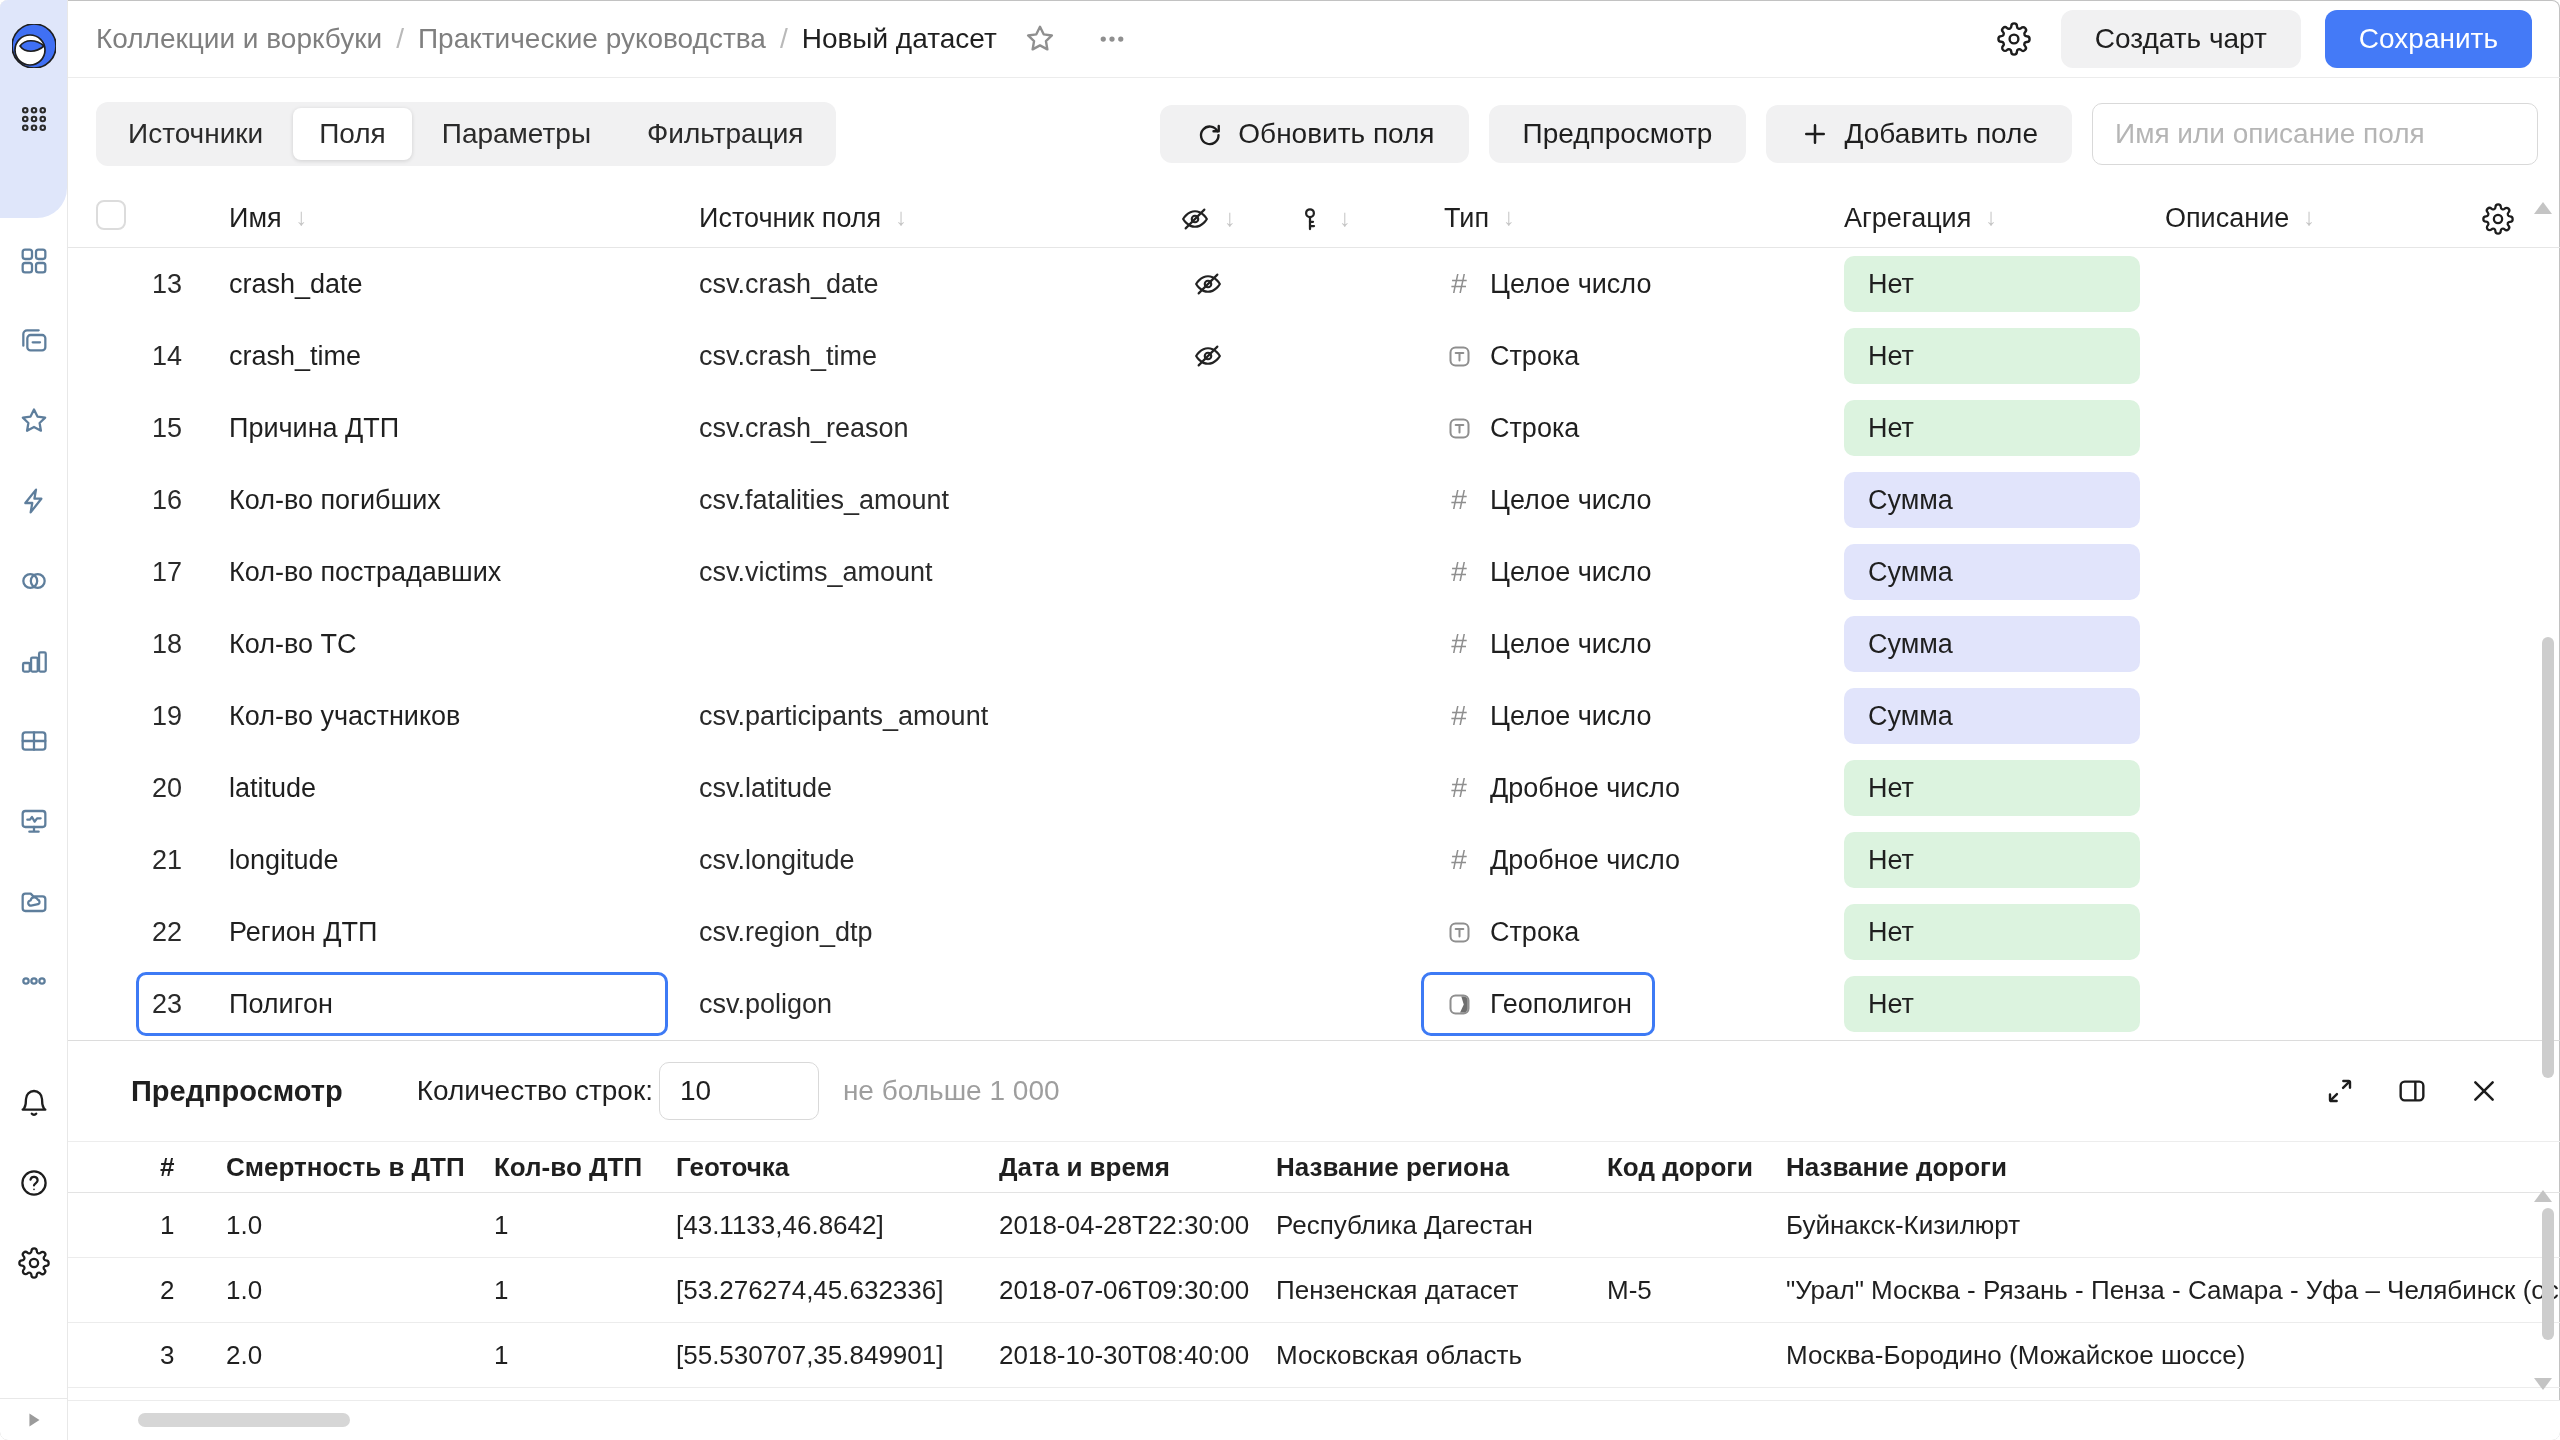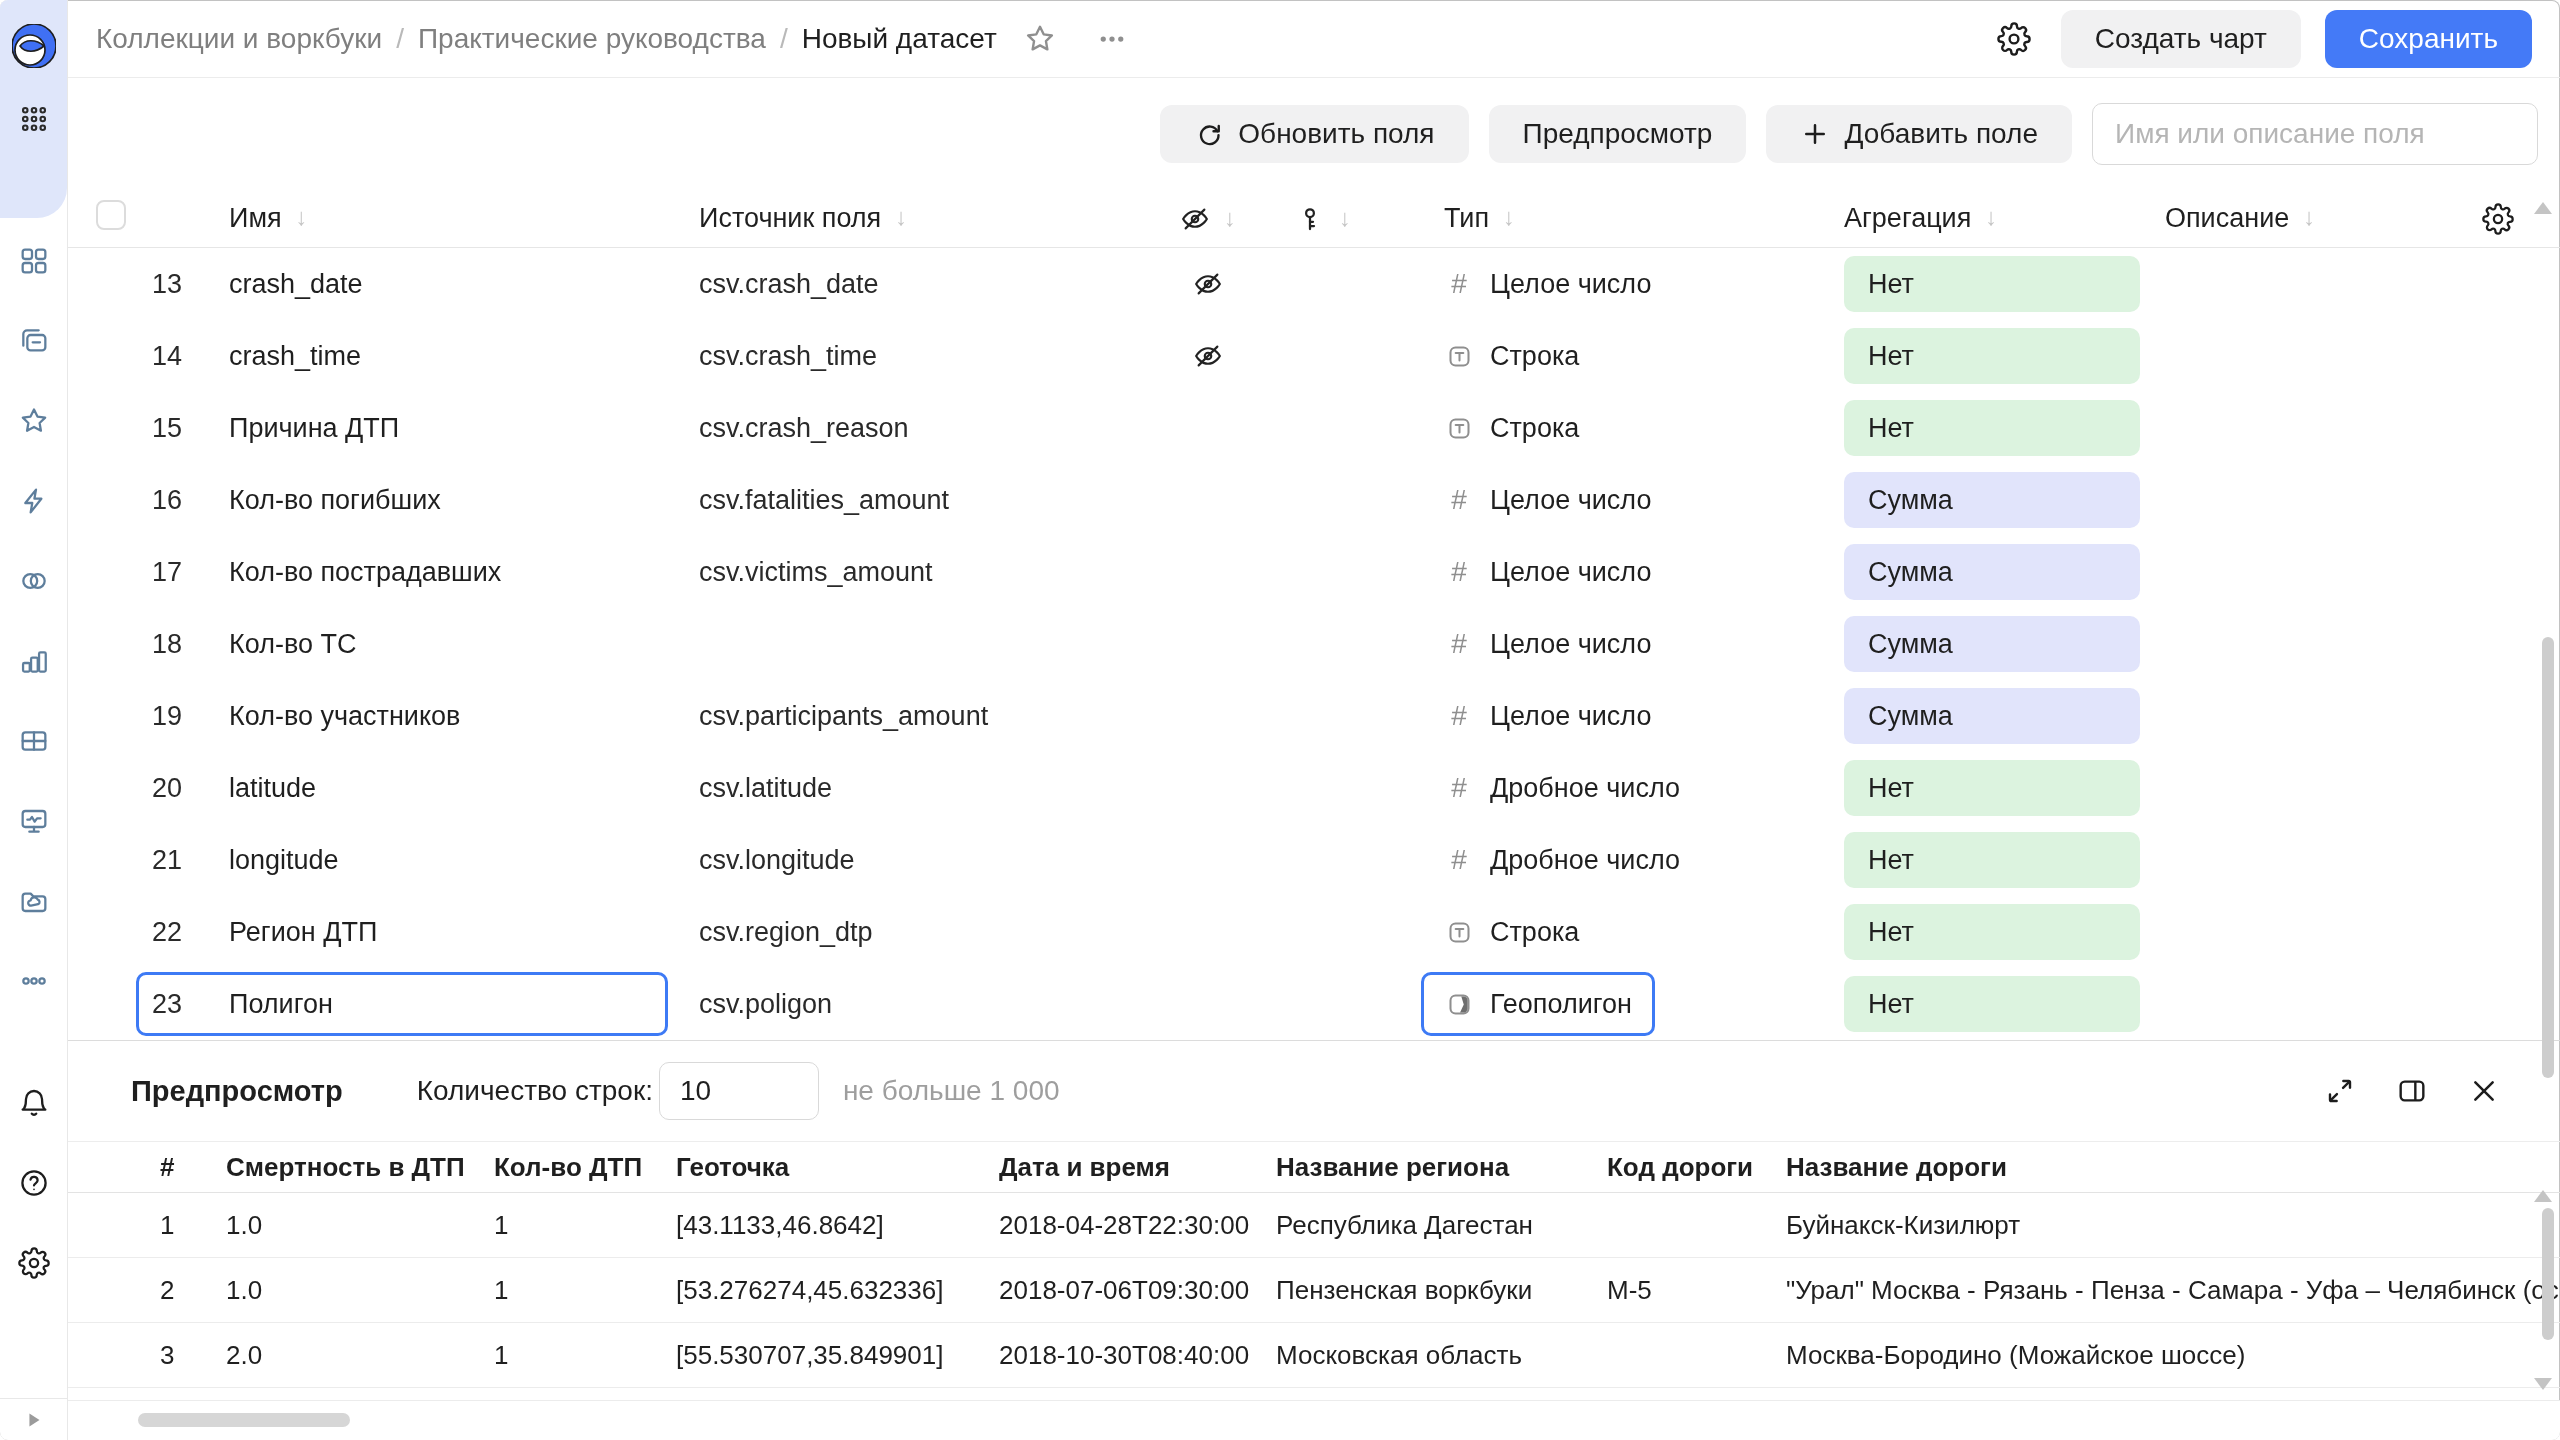--- a/index.html
+++ b/index.html
@@ -266,20 +266,26 @@
               <circle cx="12" cy="12" r="3.1"></circle>
               <path d="M19.4 15a1.7 1.7 0 0 0 .34 1.87l.06.06a2 2 0 1 1-2.83 2.83l-.06-.06a1.7 1.7 0 0 0-1.87-.34 1.7 1.7 0 0 0-1 1.56V21a2 2 0 1 1-4 0v-.09a1.7 1.7 0 0 0-1-1.56 1.7 1.7 0 0 0-1.87.34l-.06.06a2 2 0 1 1-2.83-2.83l.06-.06a1.7 1.7 0 0 0 .34-1.87 1.7 1.7 0 0 0-1.56-1H3a2 2 0 1 1 0-4h.09a1.7 1.7 0 0 0 1.56-1 1.7 1.7 0 0 0-.34-1.87l-.06-.06a2 2 0 1 1 2.83-2.83l.06.06a1.7 1.7 0 0 0 1.87.34h.1a1.7 1.7 0 0 0 1-1.56V3a2 2 0 1 1 4 0v.09a1.7 1.7 0 0 0 1 1.56 1.7 1.7 0 0 0 1.87-.34l.06-.06a2 2 0 1 1 2.83 2.83l-.06.06a1.7 1.7 0 0 0-.34 1.87v.1a1.7 1.7 0 0 0 1.56 1H21a2 2 0 1 1 0 4h-.09a1.7 1.7 0 0 0-1.56 1z"></path>
             </svg>
         </div>
         <button class="btn">Создать чарт</button>
         <button class="btn primary">Сохранить</button>
       </div>
     </header>
 
     <div class="toolbar">
+      <div class="tabs">
+        <div class="tab">Источники</div>
+        <div class="tab active">Поля</div>
+        <div class="tab">Параметры</div>
+        <div class="tab">Фильтрация</div>
+      </div>
       <div class="tool-actions">
         <button class="btn">
           <span class="bic">
             <svg width="30" height="30" viewBox="0 0 24 24" fill="none" stroke="#1d1d1d" stroke-width="1.9" stroke-linecap="round" stroke-linejoin="round">
                 <path d="M18.8 9.8A7 7 0 1 0 19.6 13"></path>
                 <path d="M19.8 5.6v4.2h-4.2"></path>
               </svg>
           </span>
           <span>Обновить поля</span>
         </button>
@@ -723,21 +729,21 @@
             <div class="pcell">Республика Дагестан</div>
             <div class="pcell"></div>
             <div class="pcell">Буйнакск-Кизилюрт</div>
           </div>
           <div class="prow pgrid">
             <div class="pcell">2</div>
             <div class="pcell">1.0</div>
             <div class="pcell">1</div>
             <div class="pcell">[53.276274,45.632336]</div>
             <div class="pcell">2018-07-06T09:30:00</div>
-            <div class="pcell">Пензенская воркбуки</div>
+            <div class="pcell">Пензенская датасет</div>
             <div class="pcell">М-5</div>
             <div class="pcell">"Урал" Москва - Рязань - Пенза - Самара - Уфа – Челябинск (ос</div>
           </div>
           <div class="prow pgrid">
             <div class="pcell">3</div>
             <div class="pcell">2.0</div>
             <div class="pcell">1</div>
             <div class="pcell">[55.530707,35.849901]</div>
             <div class="pcell">2018-10-30T08:40:00</div>
             <div class="pcell">Московская область</div>

